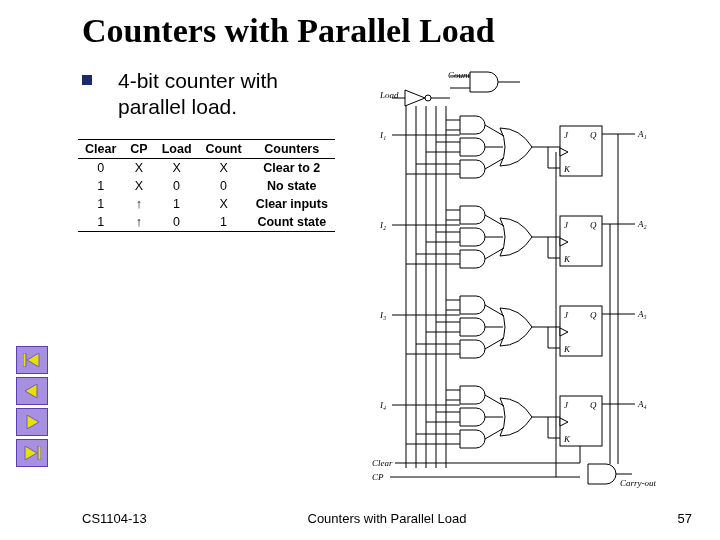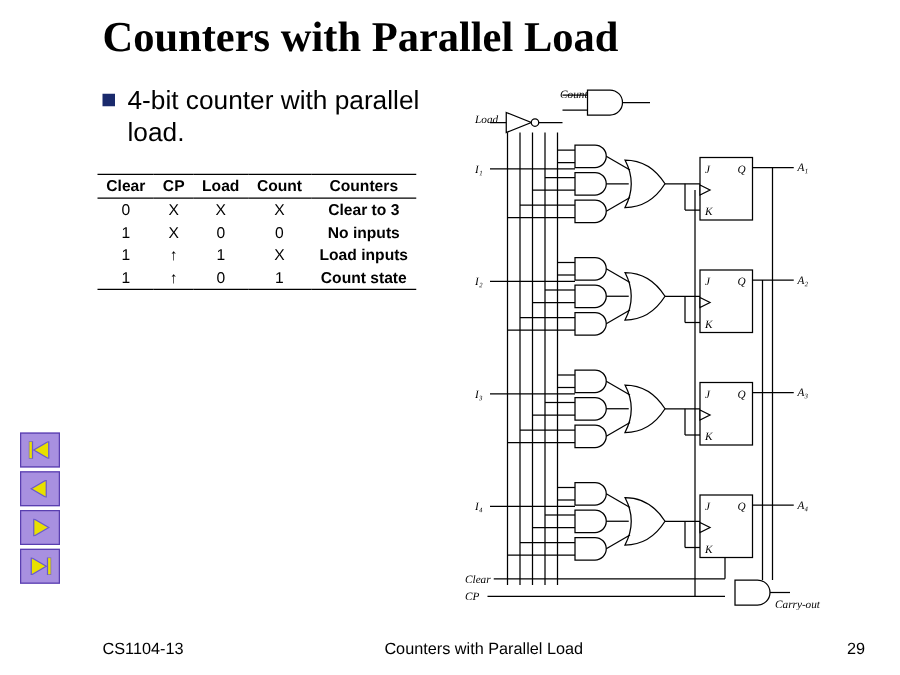--- a/index.html
+++ b/index.html
@@ -28,21 +28,21 @@
     display: flex;
     align-items: flex-start;
     gap: 8px;
   }
   .left-col {
     width: 260px;
   }
   .bullet-row {
     display: flex;
     align-items: flex-start;
-    gap: 10px;
+    gap: 26px;
     margin-bottom: 18px;
   }
   .bullet-square {
     width: 10px; height: 10px;
     background: #1a2a6c;
     margin-top: 7px;
     flex-shrink: 0;
   }
   .bullet-text {
     font-size: 21px;
@@ -143,35 +143,35 @@
             <th>Count</th>
             <th>Counters</th>
           </tr>
         </thead>
         <tbody>
           <tr>
             <td>0</td>
             <td>X</td>
             <td>X</td>
             <td>X</td>
-            <td class="fn">Clear to 3</td>
+            <td class="fn">Clear to 2</td>
           </tr>
           <tr>
             <td>1</td>
             <td>X</td>
             <td>0</td>
             <td>0</td>
-            <td class="fn">No inputs</td>
+            <td class="fn">No state</td>
           </tr>
           <tr>
             <td>1</td>
             <td>↑</td>
             <td>1</td>
             <td>X</td>
-            <td class="fn">Load inputs</td>
+            <td class="fn">Clear inputs</td>
           </tr>
           <tr>
             <td>1</td>
             <td>↑</td>
             <td>0</td>
             <td>1</td>
             <td class="fn">Count state</td>
           </tr>
         </tbody>
       </table>
@@ -352,14 +352,14 @@
     <svg width="18" height="14">
         <polygon points="2,0 2,14 14,7" fill="#e8e000" stroke="#6a5acd"></polygon>
         <rect x="15" y="0" width="3" height="14" fill="#e8e000" stroke="#6a5acd"></rect>
       </svg>
   </div>
 </div>
 
 <div class="footer">
   <span class="footer-left">CS1104-13</span>
   <span class="footer-center">Counters with Parallel Load</span>
-  <span class="footer-right">29</span>
+  <span class="footer-right">57</span>
 </div>
 
 </body></html>

